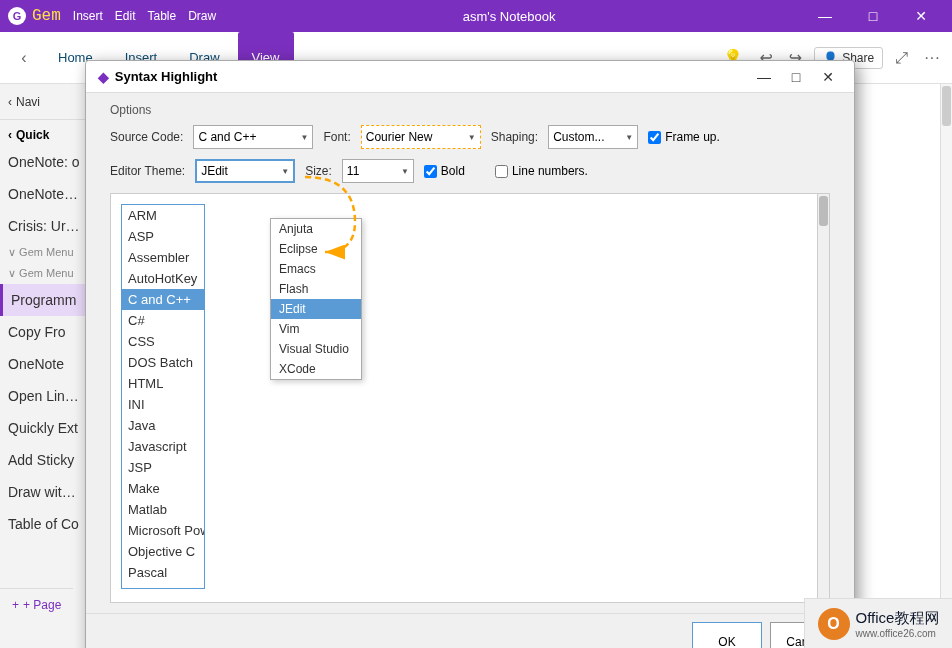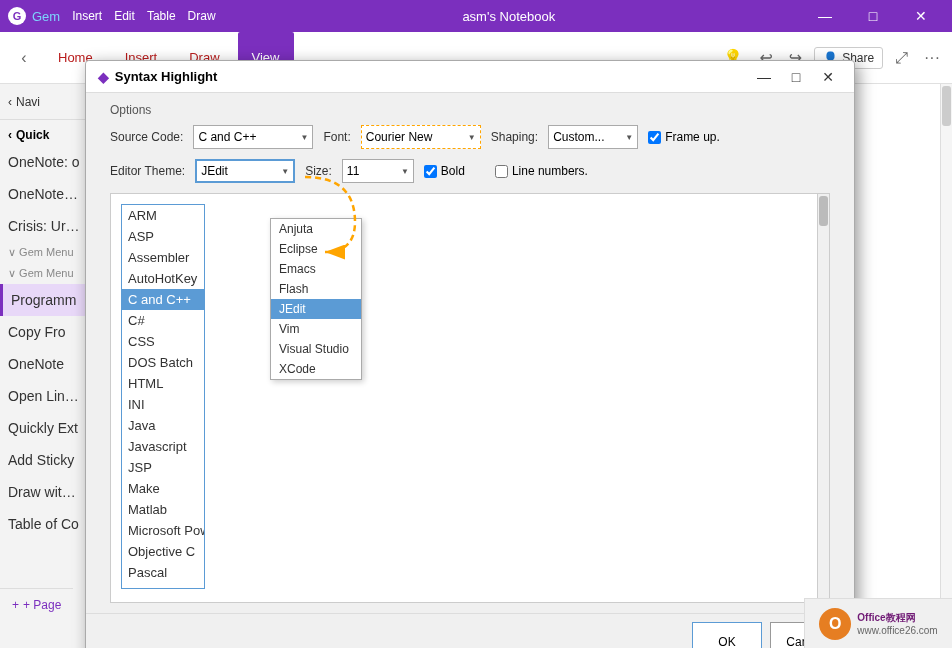--- a/index.html
+++ b/index.html
@@ -31,21 +31,21 @@
       align-items: center;
       border-bottom: 1px solid #e0e0e0;
       padding: 0 8px;
       gap: 4px;
     }
     .ribbon-nav-btn {
       width: 32px; height: 32px; display: flex; align-items: center; justify-content: center;
       cursor: pointer; border: none; background: transparent; color: #666; font-size: 16px; border-radius: 2px;
     }
     .ribbon-tab {
-      padding: 6px 14px; cursor: pointer; font-size: 13px; color: #b91c1c; border-radius: 2px; height: 100%; display: flex; align-items: center;
+      padding: 6px 14px; cursor: pointer; font-size: 13px; color: #0c4a6e; border-radius: 2px; height: 100%; display: flex; align-items: center;
     }
     .ribbon-tab.active { background: #7b2fbe; color: white; }
     .ribbon-right { margin-left: auto; display: flex; align-items: center; gap: 8px; color: #666; }
     .ribbon-icon-btn { cursor: pointer; font-size: 16px; padding: 4px; }
     .share-btn {
       display: flex; align-items: center; gap: 4px; border: 1px solid #ccc; border-radius: 3px;
       padding: 3px 8px; cursor: pointer; font-size: 12px; color: #333;
     }
 
     
@@ -210,21 +210,21 @@
     }
   </style>
 </head>
 <body>
 
 <div class="title-bar">
   <div class="title-bar-left">
     <div style="width:18px;height:18px;background:white;border-radius:50%;display:flex;align-items:center;justify-content:center;">
       <span style="color:#7b2fbe;font-size:11px;font-weight:bold;">G</span>
     </div>
-    <span style="color:#7dd3fc;font-size:13px;cursor:pointer;">Gem</span>
+    <span style="color:#fde047;font-size:16px;cursor:pointer;font-family:Liberation Mono, monospace;">Gem</span>
     <span style="color:white;font-size:12px;cursor:pointer;margin-left:6px;">Insert</span>
     <span style="color:white;font-size:12px;cursor:pointer;margin-left:6px;">Edit</span>
     <span style="color:white;font-size:12px;cursor:pointer;margin-left:6px;">Table</span>
     <span style="color:white;font-size:12px;cursor:pointer;margin-left:6px;">Draw</span>
   </div>
   <div class="title-bar-center">asm's Notebook</div>
   <div class="title-bar-right">
     <button class="title-bar-btn">—</button>
     <button class="title-bar-btn">□</button>
     <button class="title-bar-btn close">✕</button>
@@ -426,16 +426,16 @@
     <marker id="arrowhead" markerWidth="8" markerHeight="6" refX="8" refY="3" orient="auto">
       <polygon points="0 0, 8 3, 0 6" fill="orange"></polygon>
     </marker>
   </defs>
   <path d="M 10,5 Q 60,5 60,50 Q 60,80 30,80" stroke="orange" stroke-width="2.5" fill="none" stroke-dasharray="6,4" marker-end="url(#arrowhead)"></path>
 </svg>
 
 <div style="position:absolute;bottom:0;right:0;width:148px;height:50px;background:#f0f0f0;display:flex;align-items:center;justify-content:center;gap:6px;border-top:1px solid #ddd;border-left:1px solid #ddd;z-index:500;">
   <div style="width:32px;height:32px;background:#e67e22;border-radius:50%;display:flex;align-items:center;justify-content:center;color:white;font-weight:bold;font-size:16px;">O</div>
   <div>
-    <div style="font-size:10px;font-weight:bold;color:#701a75;">Office教程网</div>
+    <div style="font-size:15px;font-weight:normal;color:#0f172a;">Office教程网</div>
     <div style="font-size:10px;color:#666;">www.office26.com</div>
   </div>
 </div>
 
 </body></html>

